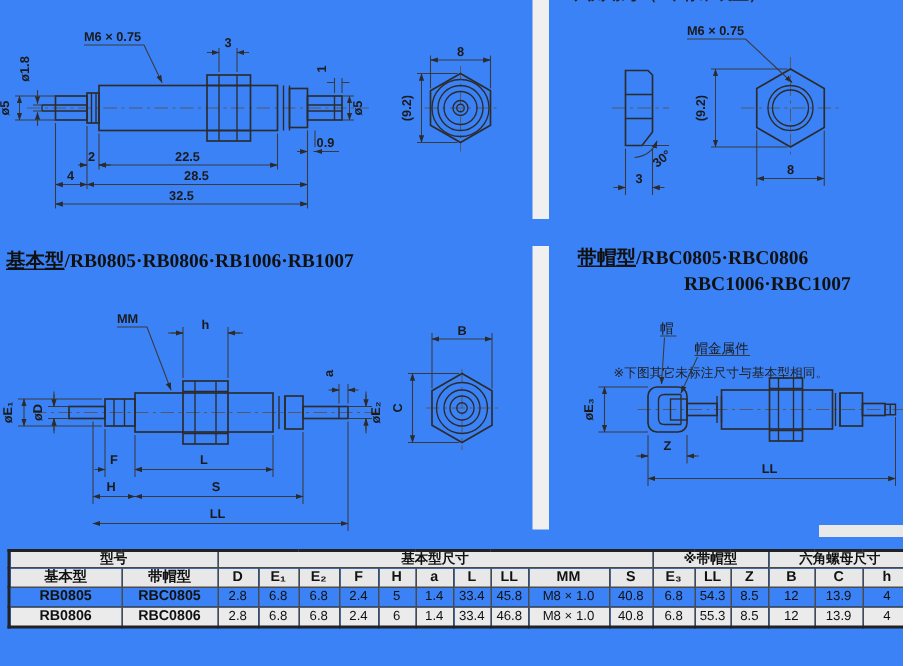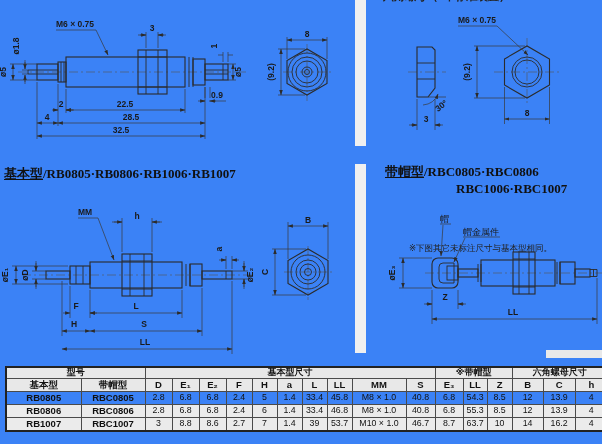--- a/index.html
+++ b/index.html
@@ -370,37 +370,17 @@
             <td>46.8</td>
             <td>M8 × 1.0</td>
             <td>40.8</td>
             <td>6.8</td>
             <td>55.3</td>
             <td>8.5</td>
             <td>12</td>
             <td>13.9</td>
             <td>4</td>
           </tr>
-          <tr class="alt">
-            <td class="model">RB1007</td>
-            <td class="model">RBC1007</td>
-            <td>3</td>
-            <td>8.8</td>
-            <td>8.6</td>
-            <td>2.7</td>
-            <td>7</td>
-            <td>1.4</td>
-            <td>39</td>
-            <td>53.7</td>
-            <td>M10 × 1.0</td>
-            <td>46.7</td>
-            <td>8.7</td>
-            <td>63.7</td>
-            <td>10</td>
-            <td>14</td>
-            <td>16.2</td>
-            <td>4</td>
-          </tr>
         </tbody>
       </table>
   </div>
 
 </div>
 
 </body></html>

